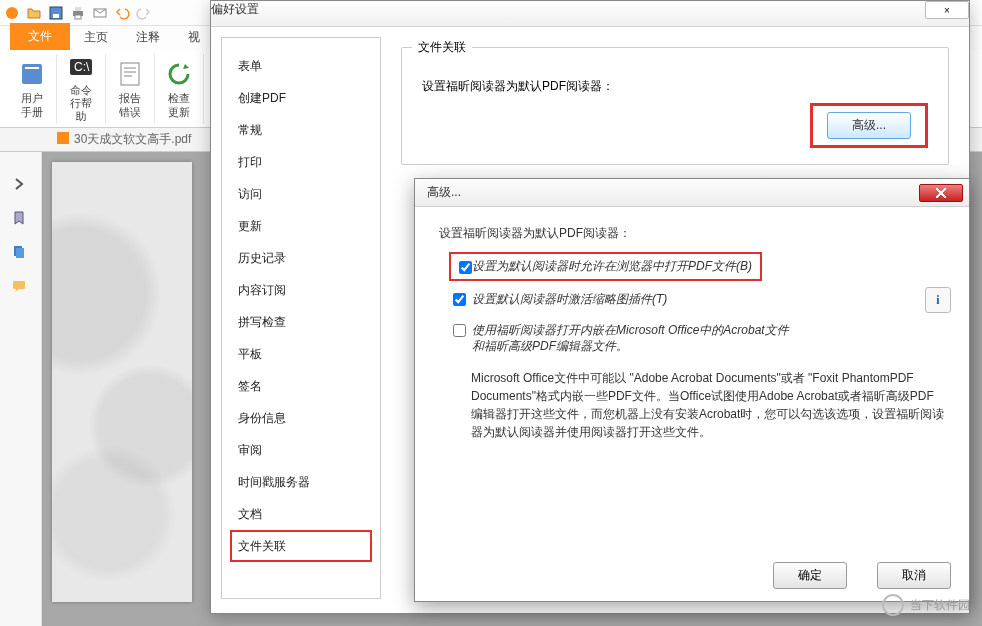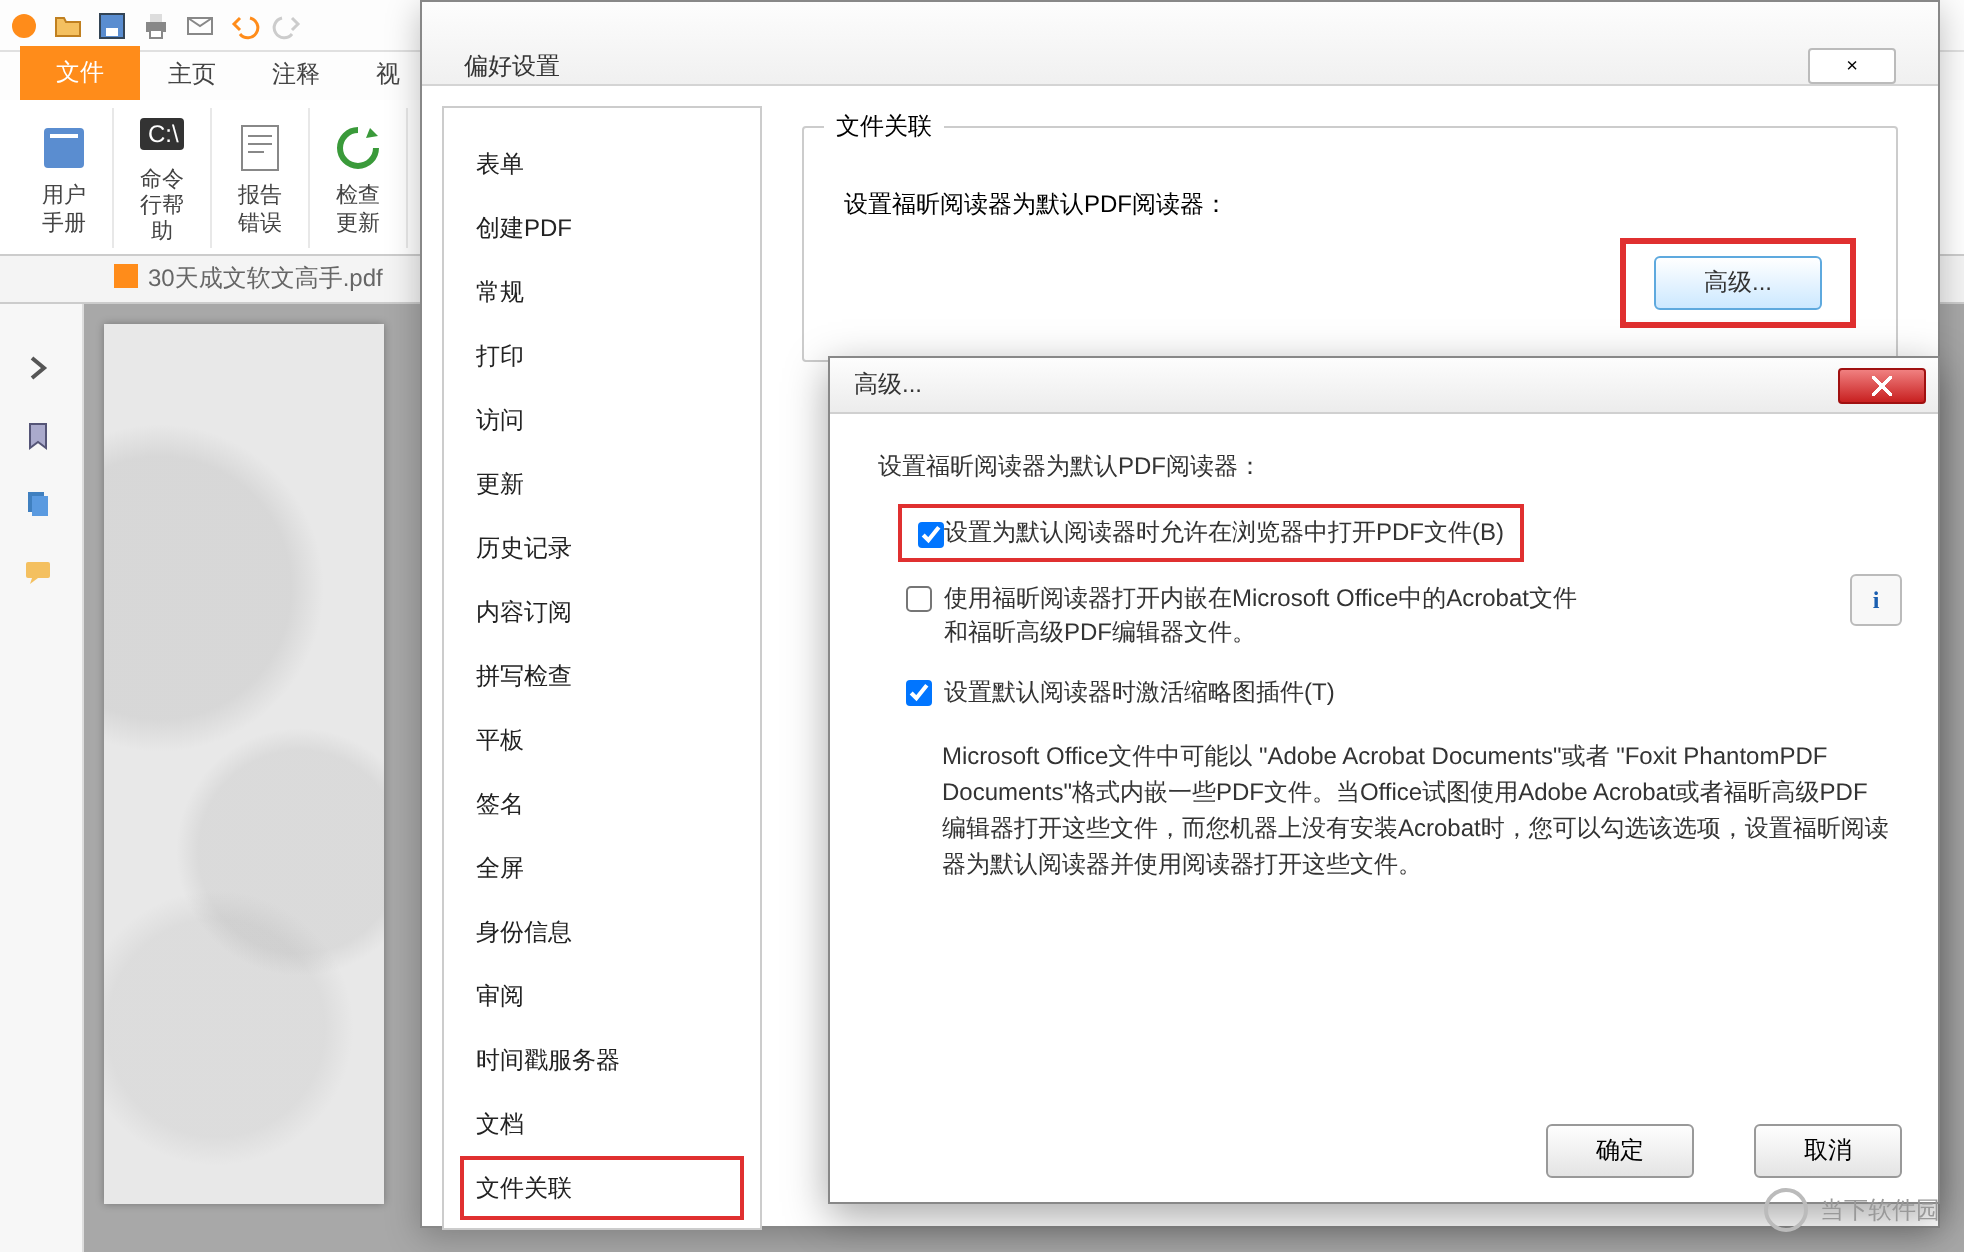--- a/index.html
+++ b/index.html
@@ -35,21 +35,21 @@
 .page { width: 140px; height: 440px; background: #e8e8e8; box-shadow: 0 0 4px rgba(0,0,0,.3); position: relative; overflow: hidden; }
 
 .page::before { content:""; position:absolute; inset:0; background:
   radial-gradient(circle at 20% 30%, rgba(120,120,120,.15) 0 20%, transparent 25%),
   radial-gradient(circle at 70% 60%, rgba(120,120,120,.12) 0 18%, transparent 22%),
   radial-gradient(circle at 40% 80%, rgba(120,120,120,.1) 0 15%, transparent 19%);
 }
 
 
 .prefs-dialog { position: absolute; left: 210px; top: 0; width: 760px; height: 614px; background: #fff; border: 1px solid #888; box-shadow: 0 4px 16px rgba(0,0,0,.25); }
-.prefs-titlebar { height: 42px; background: linear-gradient(#fdfdfd,#f0f0f0); border-bottom: 1px solid #d4d4d4; display: flex; align-items: flex-end; justify-content: space-between; padding: 0 21px; }
+.prefs-titlebar { height: 26px; background: linear-gradient(#fdfdfd,#f0f0f0); border-bottom: 1px solid #d4d4d4; display: flex; align-items: flex-start; justify-content: space-between; padding: 0 0; }
 .prefs-titlebar .title { font-size: 12px; color: #333; }
 .prefs-close { width: 44px; height: 18px; border: 1px solid #bbb; background: #fff; display:flex; align-items:center; justify-content:center; font-size: 10px; border-radius: 2px; }
 .prefs-body { display: flex; height: calc(100% - 30px); }
 
 .prefs-sidebar { width: 160px; border-right: 1px solid #ccc; padding: 12px 8px; overflow-y: auto; background:#fff; margin: 10px 0 10px 10px; border: 1px solid #ccc; }
 .prefs-sidebar ul { list-style: none; }
 .prefs-sidebar li { padding: 4px 8px; color: #222; font-size: 12px; line-height: 24px; cursor: pointer; }
 .prefs-sidebar li.selected { outline: 2px solid #e03030; outline-offset: -2px; }
 
 .prefs-content { flex: 1; padding: 20px; position: relative; }
@@ -66,21 +66,21 @@
 .adv-titlebar .t { font-size: 12px; color:#333; padding-left: 6px; }
 .adv-close { width: 44px; height: 18px; background: linear-gradient(#f08080,#c82020); border: 1px solid #a01010; border-radius: 2px; display:flex; align-items:center; justify-content:center; position:relative; }
 .adv-close::before { content:""; width:10px; height:10px; background:
   linear-gradient(45deg, transparent 44%, #fff 44% 56%, transparent 56%),
   linear-gradient(-45deg, transparent 44%, #fff 44% 56%, transparent 56%);
 }
 .adv-body { padding: 18px 24px; }
 .adv-section-label { font-size: 12px; color:#333; margin-bottom: 14px; }
 .chk-row { display:flex; align-items:flex-start; gap:6px; margin: 6px 0 14px 14px; }
 .chk-row input { margin-top: 2px; }
-.chk-row label { font-size: 12px; color:#333; line-height:1.4; }
+.chk-row label { font-size: 12px; color:#333; line-height:1.4;font-style:italic; }
 .chk-highlight { outline: 2px solid #e03030; outline-offset: 2px; display:inline-flex; padding: 2px 6px; }
 .chk-desc { font-size: 12px; color:#333; margin: 4px 0 8px 32px; line-height: 1.5; }
 .info-icon { position:absolute; right: 18px; top: 108px; width: 26px; height: 26px; border: 1px solid #bbb; border-radius:3px; background:#f8f8f8; display:flex; align-items:center; justify-content:center; color:#1b5fb0; font-weight:bold; font-family:serif; }
 .adv-footer { position:absolute; bottom: 12px; right: 18px; display:flex; gap: 30px; }
 .btn { background: linear-gradient(#fefefe,#e4e4e4); border:1px solid #999; border-radius:3px; padding: 4px 24px; cursor:pointer; font-size:12px; }
 
 
 .watermark { position:absolute; right: 12px; bottom: 10px; font-size: 12px; color:#999; display:flex; align-items:center; gap:6px; z-index: 0; }
 .wm-circle { width:22px; height:22px; border-radius:50%; border:2px solid #bbb; }
 </style>
@@ -225,21 +225,20 @@
             <li>创建PDF</li>
             <li>常规</li>
             <li>打印</li>
             <li>访问</li>
             <li>更新</li>
             <li>历史记录</li>
             <li>内容订阅</li>
             <li>拼写检查</li>
             <li>平板</li>
             <li>签名</li>
-            <li>全屏</li>
             <li>身份信息</li>
             <li>审阅</li>
             <li>时间戳服务器</li>
             <li>文档</li>
             <li class="selected">文件关联</li>
           </ul>
       </div>
       <div class="prefs-content">
         <div class="groupbox">
           <span class="groupbox-title">文件关联</span>
@@ -266,30 +265,30 @@
 
       <div class="chk-row">
         <span class="chk-highlight">
           <input type="checkbox" checked="" style="">
           <label>设置为默认阅读器时允许在浏览器中打开PDF文件(B)</label>
         </span>
       </div>
 
 
       <div class="chk-row">
+        <input type="checkbox" checked="" style="">
+        <label>设置默认阅读器时激活缩略图插件(T)</label>
+      </div>
+
+      <div class="chk-row">
         <input type="checkbox" style="">
         <label style="white-space:pre-line">使用福昕阅读器打开内嵌在Microsoft Office中的Acrobat文件
 和福昕高级PDF编辑器文件。</label>
       </div>
 
-      <div class="chk-row">
-        <input type="checkbox" checked="" style="">
-        <label>设置默认阅读器时激活缩略图插件(T)</label>
-      </div>
-
       <div class="chk-desc">Microsoft Office文件中可能以 "Adobe Acrobat Documents"或者 "Foxit PhantomPDF Documents"格式内嵌一些PDF文件。当Office试图使用Adobe Acrobat或者福昕高级PDF编辑器打开这些文件，而您机器上没有安装Acrobat时，您可以勾选该选项，设置福昕阅读器为默认阅读器并使用阅读器打开这些文件。</div>
 
       <div class="info-icon">i</div>
     </div>
     <div class="adv-footer">
       <button class="btn">确定</button>
       <button class="btn">取消</button>
     </div>
   </div>
 

